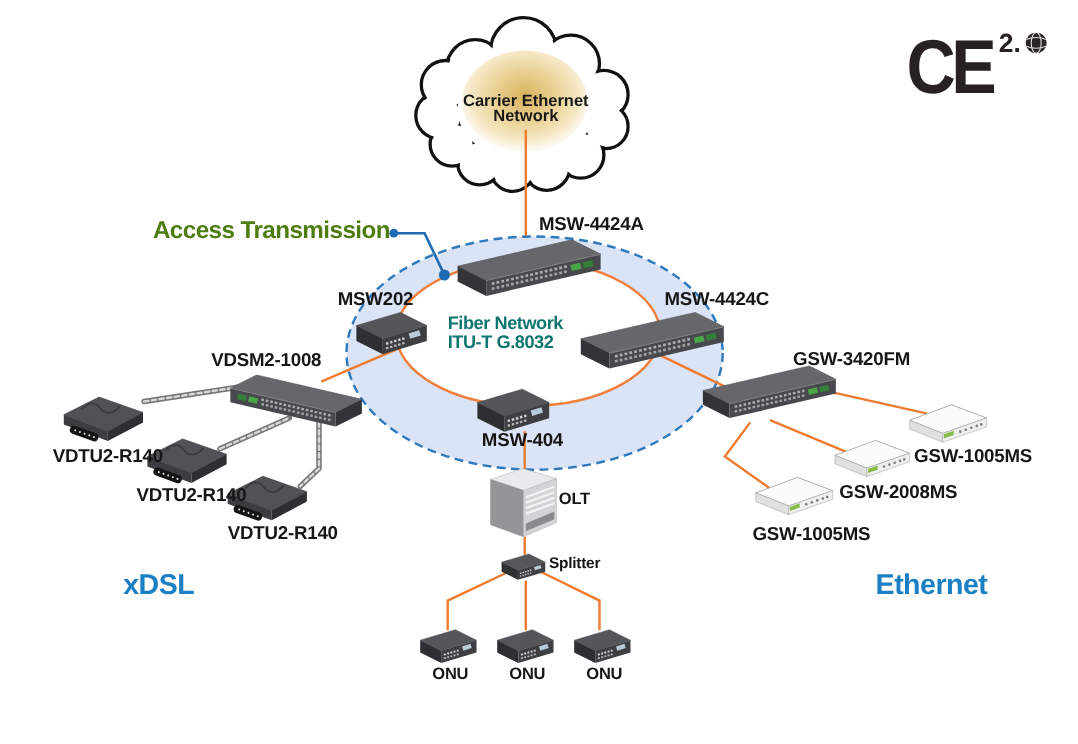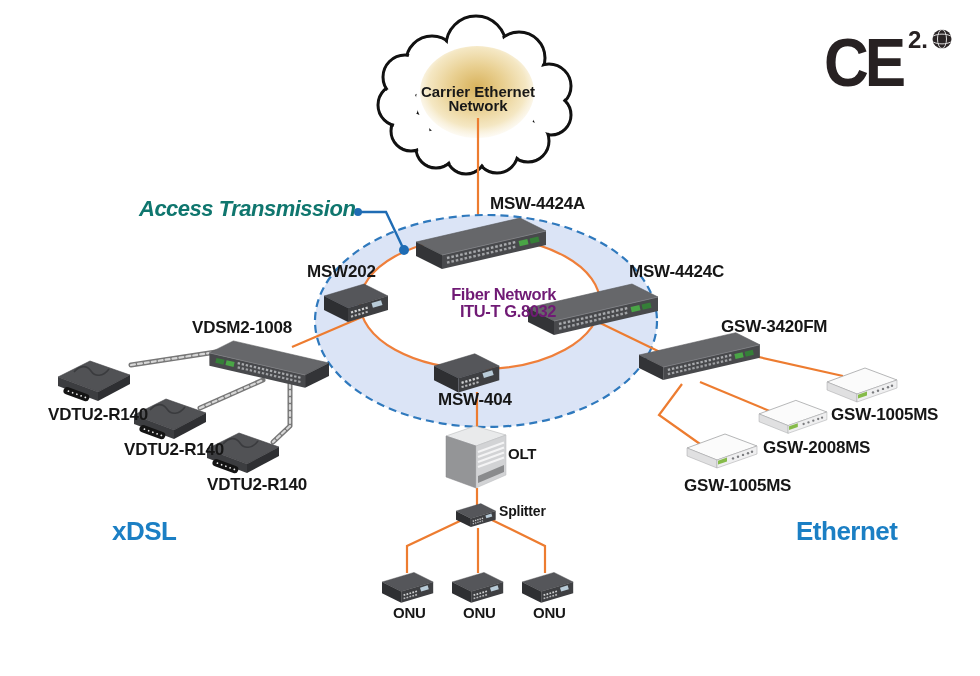--- a/index.html
+++ b/index.html
@@ -9,24 +9,24 @@
   }
   #art{position:absolute;left:0;top:0;}
   symbol{overflow:visible;}
   .lbl{
     position:absolute;font-weight:700;font-size:17px;color:#161616;
     white-space:nowrap;letter-spacing:-0.2px;
   }
   .lbl-md{font-size:14px;}
   .lbl-lg{font-size:15px;}
   .section{font-size:26px;font-weight:700;color:#1b7fc4;letter-spacing:-0.5px;margin-top:44px;}
-  .access{font-size:22px;font-weight:700;color:#0f766e;letter-spacing:-0.5px;font-style:italic;}
+  .access{font-size:22px;font-weight:700;color:#4d7c0f;letter-spacing:-0.5px;}
   .ringtitle{
-    position:absolute;left:391px;width:165px;text-align:right;font-weight:700;
-    font-size:16.5px;color:#701a75;letter-spacing:-0.4px;line-height:16px;
+    position:absolute;left:407px;width:165px;text-align:left;font-weight:700;
+    font-size:16.5px;color:#0f766e;letter-spacing:-0.4px;line-height:16px;
   }
   .cloudtext{
     position:absolute;left:398px;top:85px;width:160px;text-align:center;
     font-weight:700;font-size:15px;line-height:13.5px;color:#181818;
   }
   #logo-ce{
     position:absolute;left:824px;top:22px;font-size:62px;font-weight:900;
     color:#272122;letter-spacing:-4px;transform:scaleY(1.12);transform-origin:top left;
   }
   #logo-ver{
@@ -198,21 +198,21 @@
   <div>Network</div>
 </div>
 
 <div class="lbl access" style="left:139px;top:196px">Access Transmission</div>
 
 <div class="ringtitle" style="top:286px">Fiber Network</div>
 <div class="ringtitle" style="top:303px">ITU-T G.8032</div>
 
 <div class="lbl" style="left:490px;top:194px">MSW-4424A</div>
 <div class="lbl" style="left:307px;top:262px">MSW202</div>
-<div class="lbl" style="left:629px;top:262px">MSW-4424C</div>
+<div class="lbl" style="left:604px;top:262px">MSW-4424C</div>
 <div class="lbl" style="left:438px;top:390px">MSW-404</div>
 <div class="lbl" style="left:192px;top:318px">VDSM2-1008</div>
 <div class="lbl" style="left:48px;top:405px">VDTU2-R140</div>
 <div class="lbl" style="left:124px;top:440px">VDTU2-R140</div>
 <div class="lbl" style="left:207px;top:475px">VDTU2-R140</div>
 <div class="lbl" style="left:721px;top:317px">GSW-3420FM</div>
 <div class="lbl" style="left:831px;top:405px">GSW-1005MS</div>
 <div class="lbl" style="left:763px;top:438px">GSW-2008MS</div>
 <div class="lbl" style="left:684px;top:476px">GSW-1005MS</div>
 <div class="lbl lbl-lg" style="left:508px;top:445px">OLT</div>

